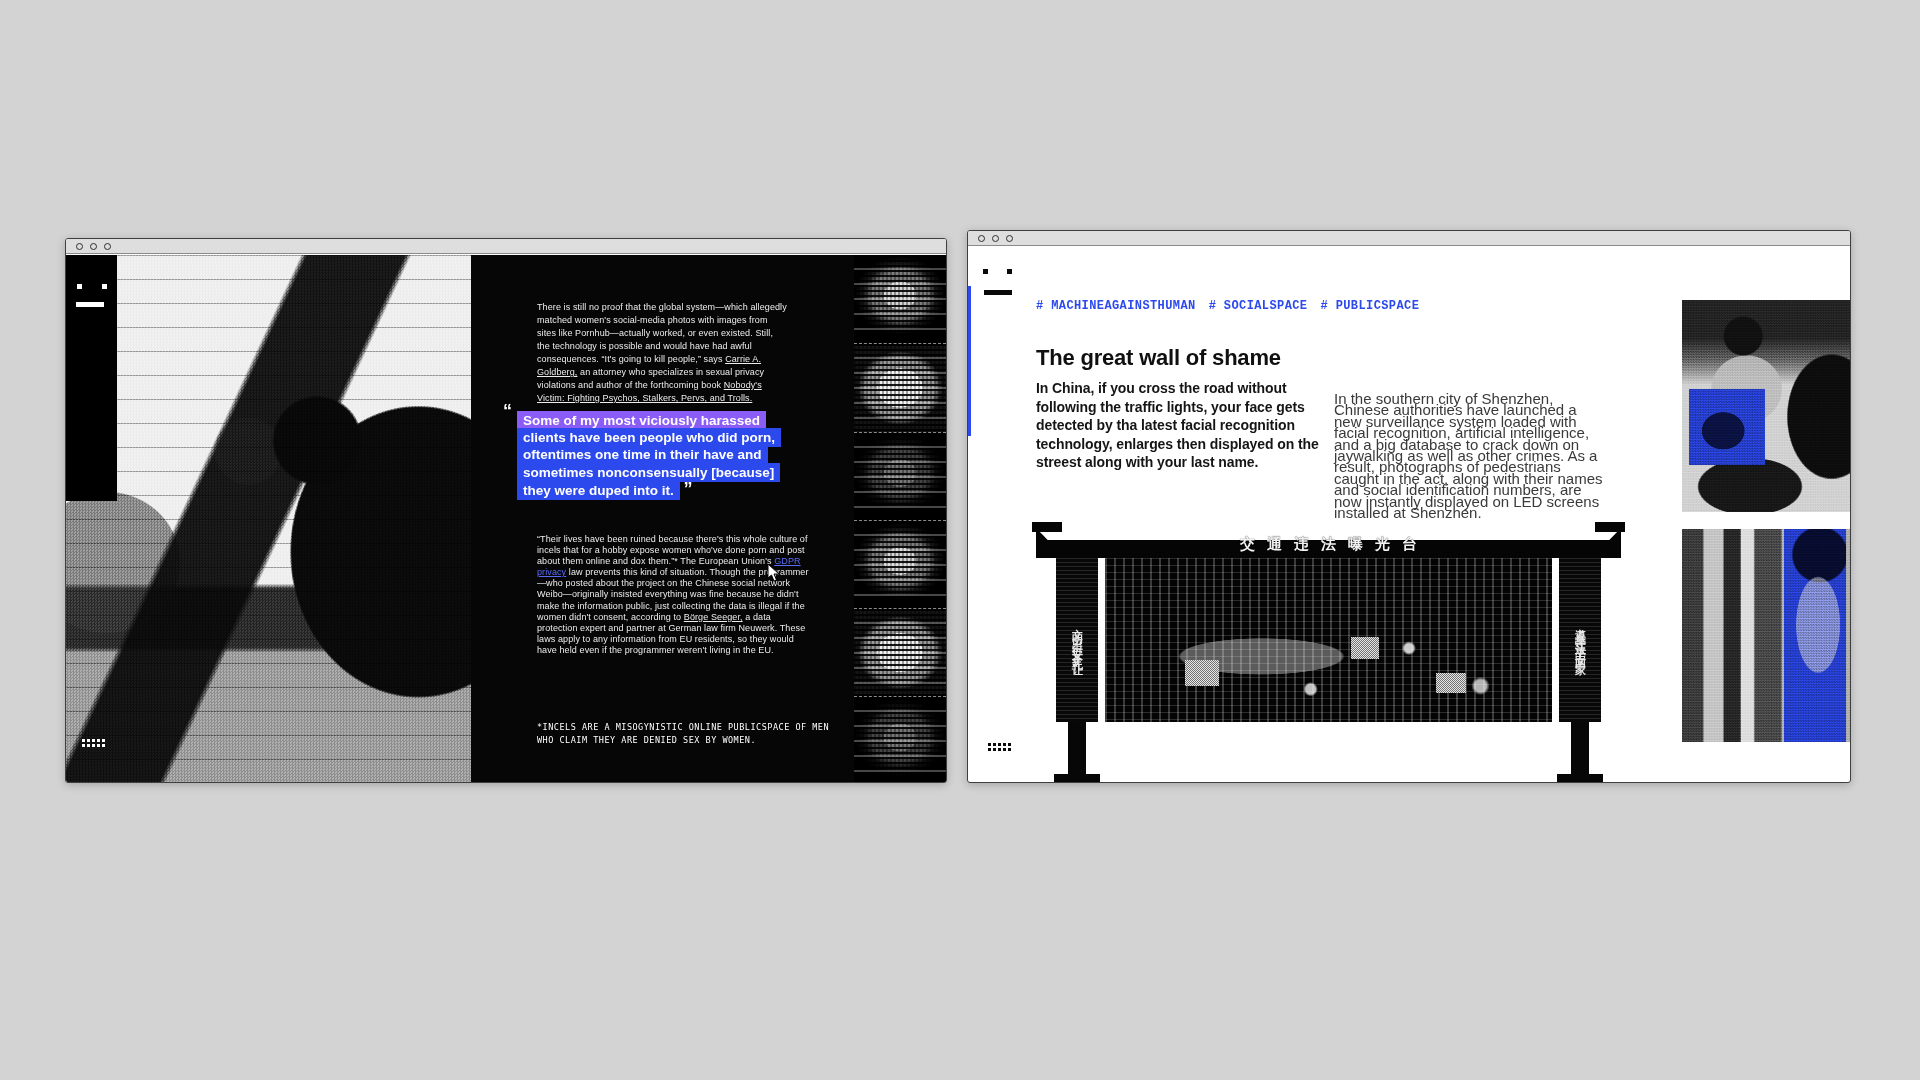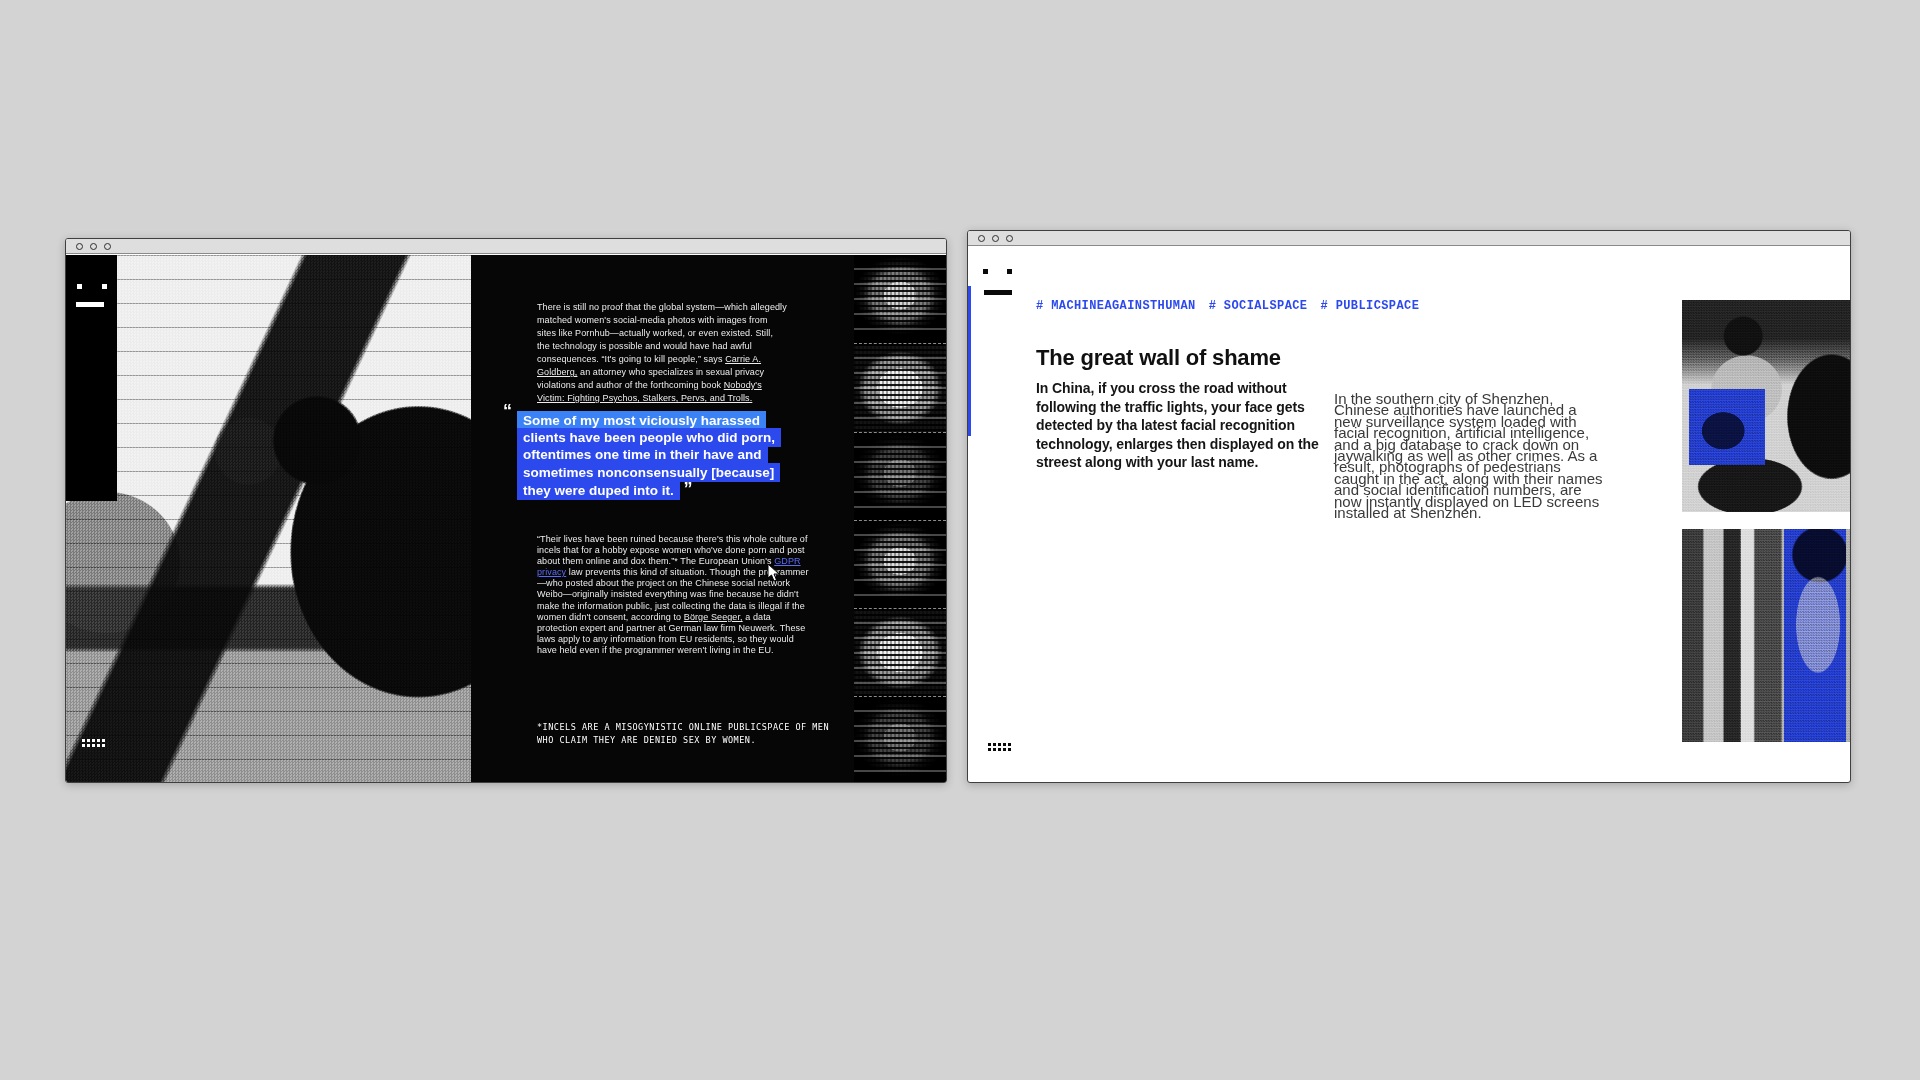--- a/index.html
+++ b/index.html
@@ -180,21 +180,21 @@
         <i style="background:#fff"></i>
         <i style="background:#fff"></i>
     </div>
 
     <div class="darkpage">
 
       <p class="p-small" id="para1"><span>There is still no proof that the global system—which allegedly matched women's social-media photos with images from sites like Pornhub—actually worked, or even existed. Still, the technology is possible and would have had awful consequences. “It's going to kill people,” says </span><span class="wlink">Carrie A. Goldberg,</span><span> an attorney who specializes in sexual privacy violations and author of the forthcoming book </span><span class="wlink">Nobody's Victim: Fighting Psychos, Stalkers, Pervs, and Trolls.</span></p>
 
       <div class="quoteblock">
         <span class="qmark qmark-open">“</span>
-        <div class="qline"><span class="hl" style="background:#3b82f6">Some of my most viciously harassed</span></div>
+        <div class="qline"><span class="hl" style="background:#8b5cf6">Some of my most viciously harassed</span></div>
         <div class="qline"><span class="hl" style="background:#2c49ee">clients have been people who did porn,</span></div>
         <div class="qline"><span class="hl" style="background:#2c49ee">oftentimes one time in their have and</span></div>
         <div class="qline"><span class="hl" style="background:#2c49ee">sometimes nonconsensually [because]</span></div>
         <div class="qline"><span class="hl" style="background:#2c49ee">they were duped into it.</span>
           <span class="qmark">”</span></div>
       </div>
 
       <p class="p-small" id="para2"><span>“Their lives have been ruined because there's this whole culture of incels that for a hobby expose women who've done porn and post about them online and dox them.”* The European Union's </span><span class="bluelink" style="color:#5a6cf5">GDPR privacy</span><span> law prevents this kind of situation. Though the programmer—who posted about the project on the Chinese social network Weibo—originally insisted everything was fine because he didn't make the information public, just collecting the data is illegal if the women didn't consent, according to </span><span class="wlink">Börge Seeger,</span><span> a data protection expert and partner at German law firm Neuwerk. These laws apply to any information from EU residents, so they would have held even if the programmer weren't living in the EU.</span></p>
 
       <div class="footnote">
@@ -232,20 +232,43 @@
 
     <div class="hashtags" style="color:#2c49ee">
       <span># MACHINEAGAINSTHUMAN</span><span># SOCIALSPACE</span><span># PUBLICSPACE</span>
     </div>
 
     <h1 class="r-title">The great wall of shame</h1>
 
     <p class="r-intro">In China, if you cross the road without following the traffic lights, your face gets detected by tha latest facial recognition technology, enlarges then displayed on the streest along with your last name.</p>
     <p class="r-body">In the southern city of Shenzhen, Chinese authorities have launched a new surveillance system loaded with facial recognition, artificial intelligence, and a big database to crack down on jaywalking as well as other crimes. As a result, photographs of pedestrians caught in the act, along with their names and social identification numbers, are now instantly displayed on LED screens installed at Shenzhen.</p>
 
+    <div class="billboard">
+      <div class="bb-beam-wing" style="left:-4px"></div>
+      <div class="bb-beam-wing" style="right:-4px"></div>
+      <div class="bb-beam"></div>
+      <div class="bb-title">交通违法曝光台</div>
+      <div class="bb-row">
+        <div class="bb-pillar">
+          <span class="bb-vtext">文明出行安全礼让</span>
+        </div>
+        <div class="bb-screen">
+          <div class="bb-patch" style="left:18%; top:62%; width:34px; height:26px;"></div>
+          <div class="bb-patch" style="left:55%; top:48%; width:28px; height:22px;"></div>
+          <div class="bb-patch" style="left:74%; top:70%; width:30px; height:20px;"></div>
+        </div>
+        <div class="bb-pillar">
+          <span class="bb-vtext">遵章守法平安回家</span>
+        </div>
+      </div>
+      <div class="bb-leg" style="left:32px"></div>
+      <div class="bb-leg" style="right:32px"></div>
+      <div class="bb-foot" style="left:18px"></div>
+      <div class="bb-foot" style="right:18px"></div>
+    </div>
 
     <div class="r-img" id="r-img1">
       <div class="blue-patch" id="bp1" style="background:#2c49ee">
         <div class="fig"></div>
       </div>
     </div>
     <div class="r-img" id="r-img2">
       <div class="blue-patch" id="bp2" style="background:#2c49ee">
         <div class="fig"></div>
       </div>

